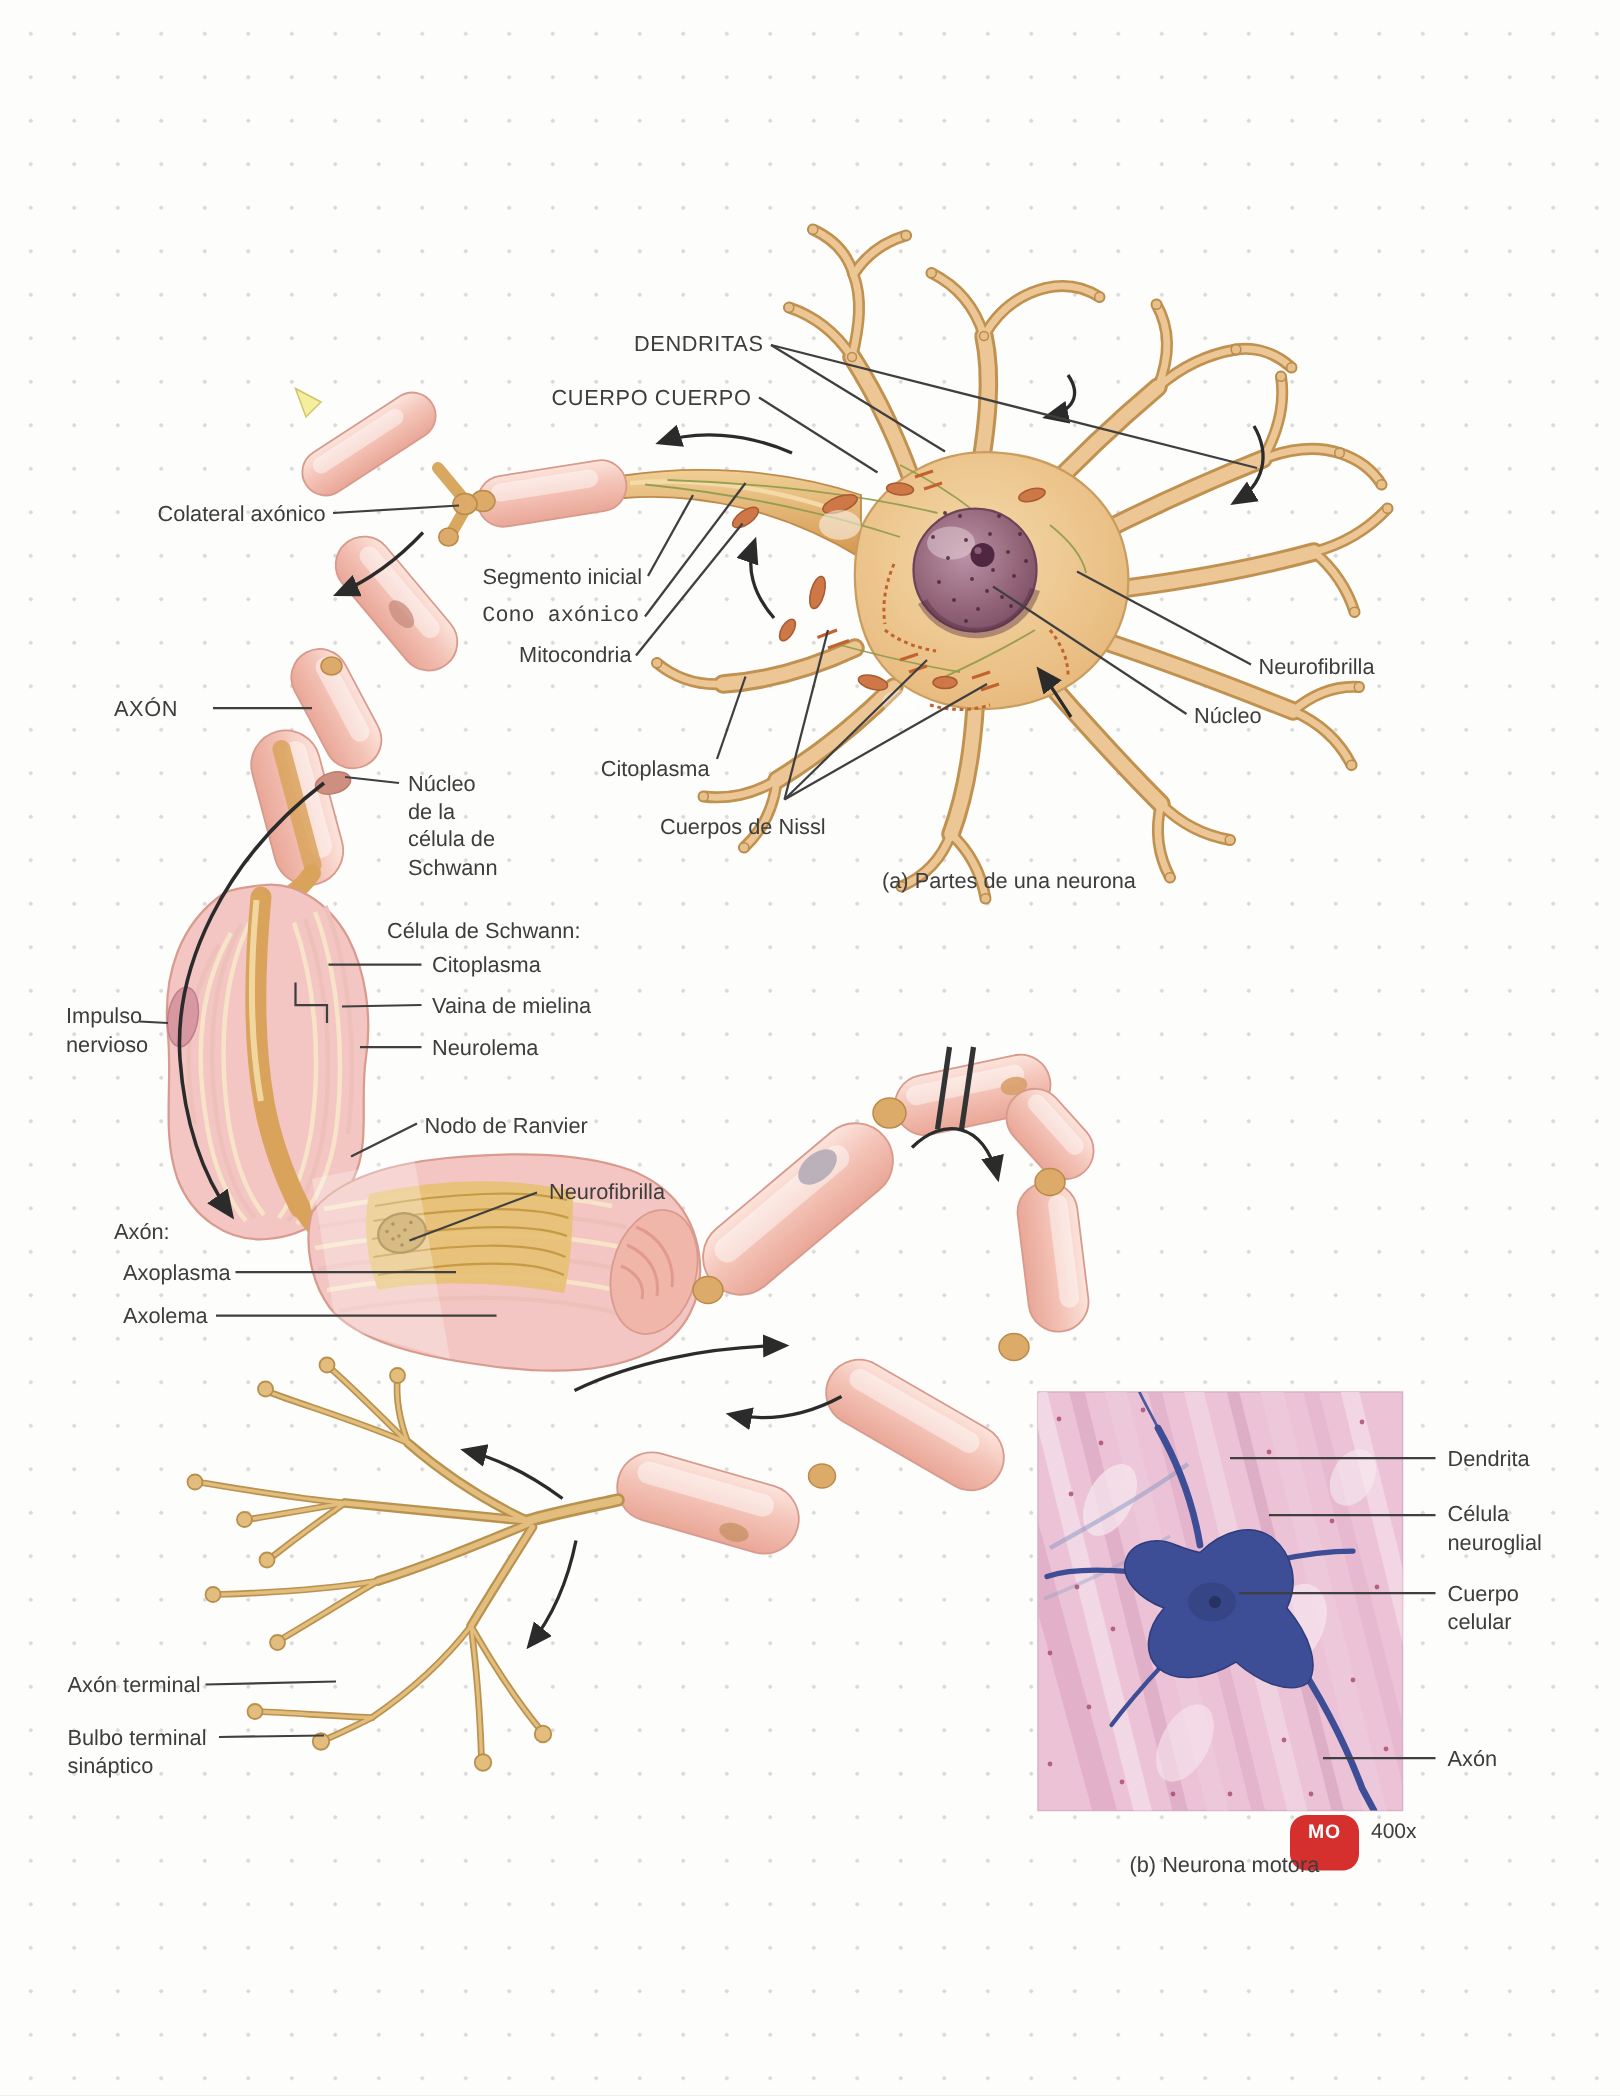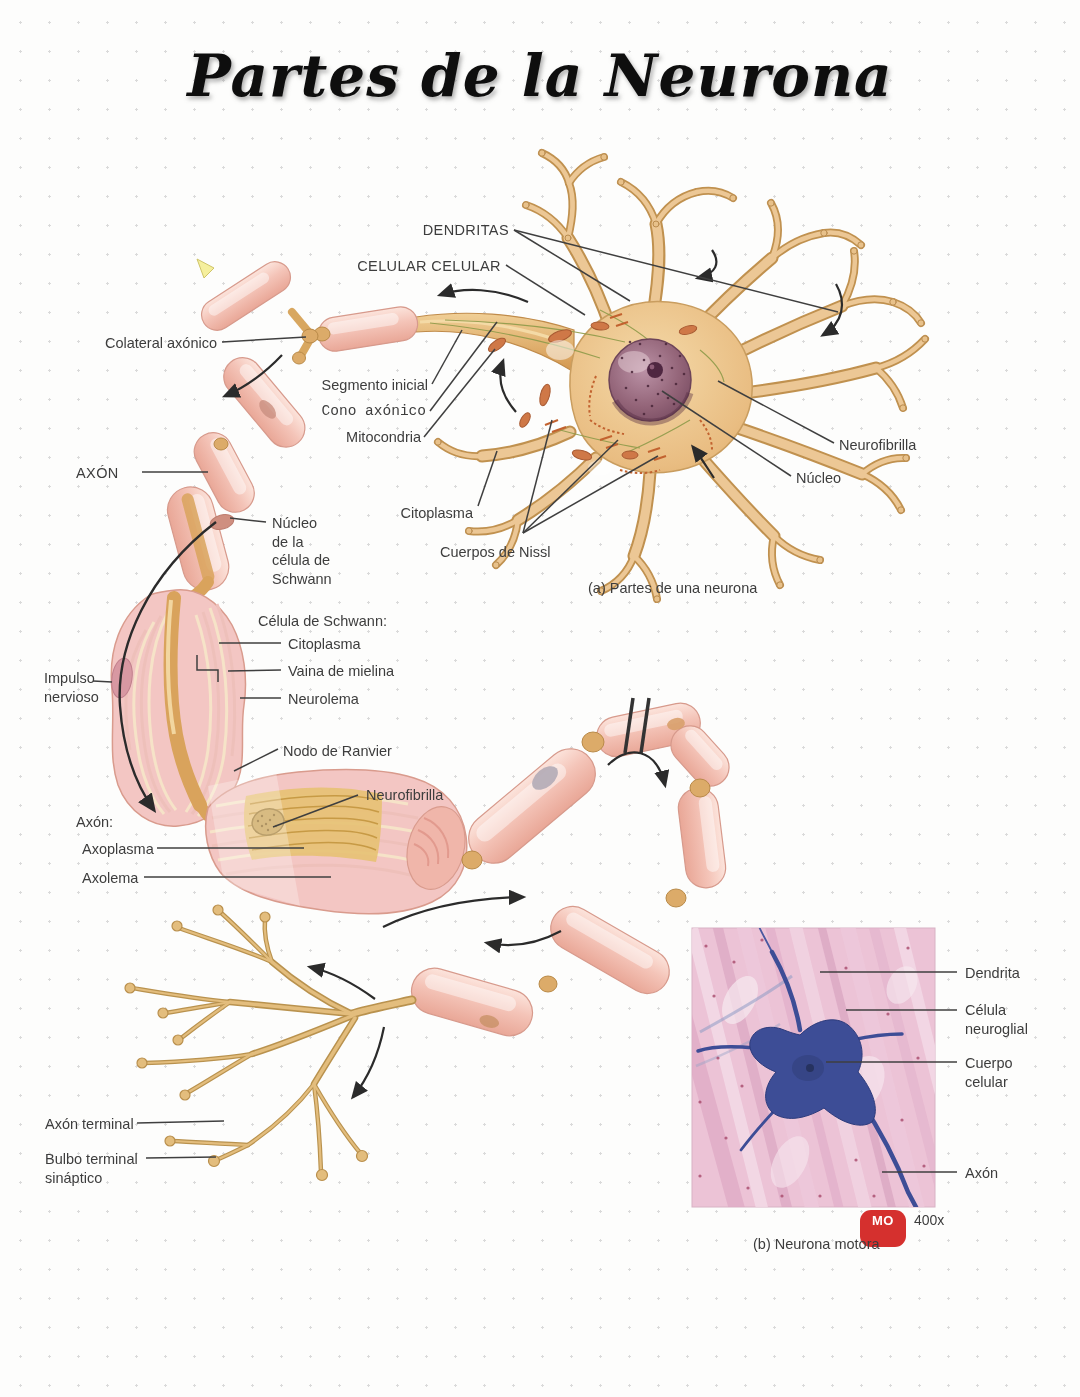--- a/index.html
+++ b/index.html
@@ -535,24 +535,23 @@
         <path d="M144,877 L331,877"></path>
     <path d="M137,1123 L224,1121"></path>
         <path d="M146,1158 L216,1157"></path>
     <path d="M820,972 L957,972"></path>
         <path d="M846,1010 L957,1010"></path>
     <path d="M826,1062 L957,1062"></path>
         <path d="M882,1172 L957,1172"></path>
   </g>
 </svg>
 
-<h1 class="title">Partes de la Neurona</h1>
 
 <div class="lbl caps r" style="right:571px;top:221px;">DENDRITAS</div>
-<div class="lbl caps r" style="right:579px;top:257px;">CELULAR CELULAR</div>
+<div class="lbl caps r" style="right:579px;top:257px;">CUERPO CUERPO</div>
 <div class="lbl r" style="right:863px;top:334px;">Colateral axónico</div>
 <div class="lbl r" style="right:652px;top:376px;">Segmento inicial</div>
 <div class="lbl r" style="right:654px;top:402px;font-family:Liberation Mono, monospace;">Cono axónico</div>
 <div class="lbl r" style="right:659px;top:428px;">Mitocondria</div>
 <div class="lbl caps" style="left:76px;top:464px;">AXÓN</div>
 <div class="lbl line2" style="left:272px;top:514px;">
   <span>Núcleo</span>
   <span>de la</span>
   <span>célula de</span>
   <span>Schwann</span>

